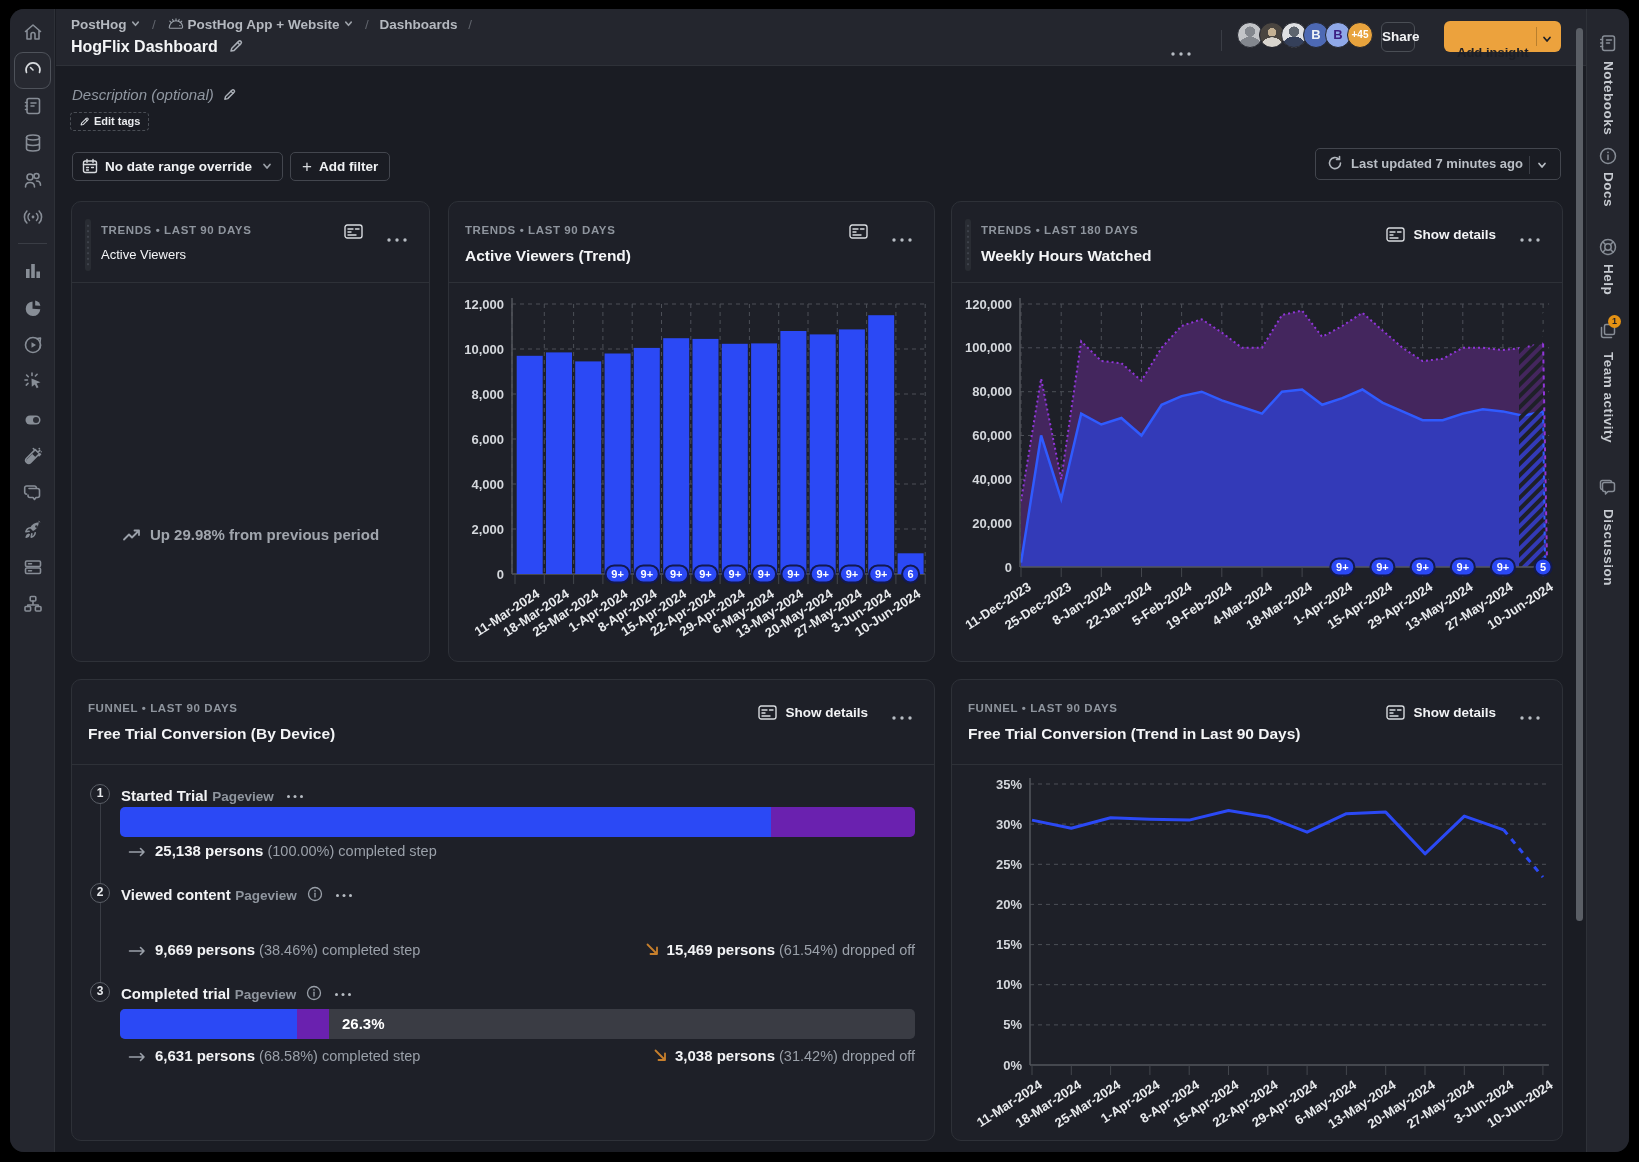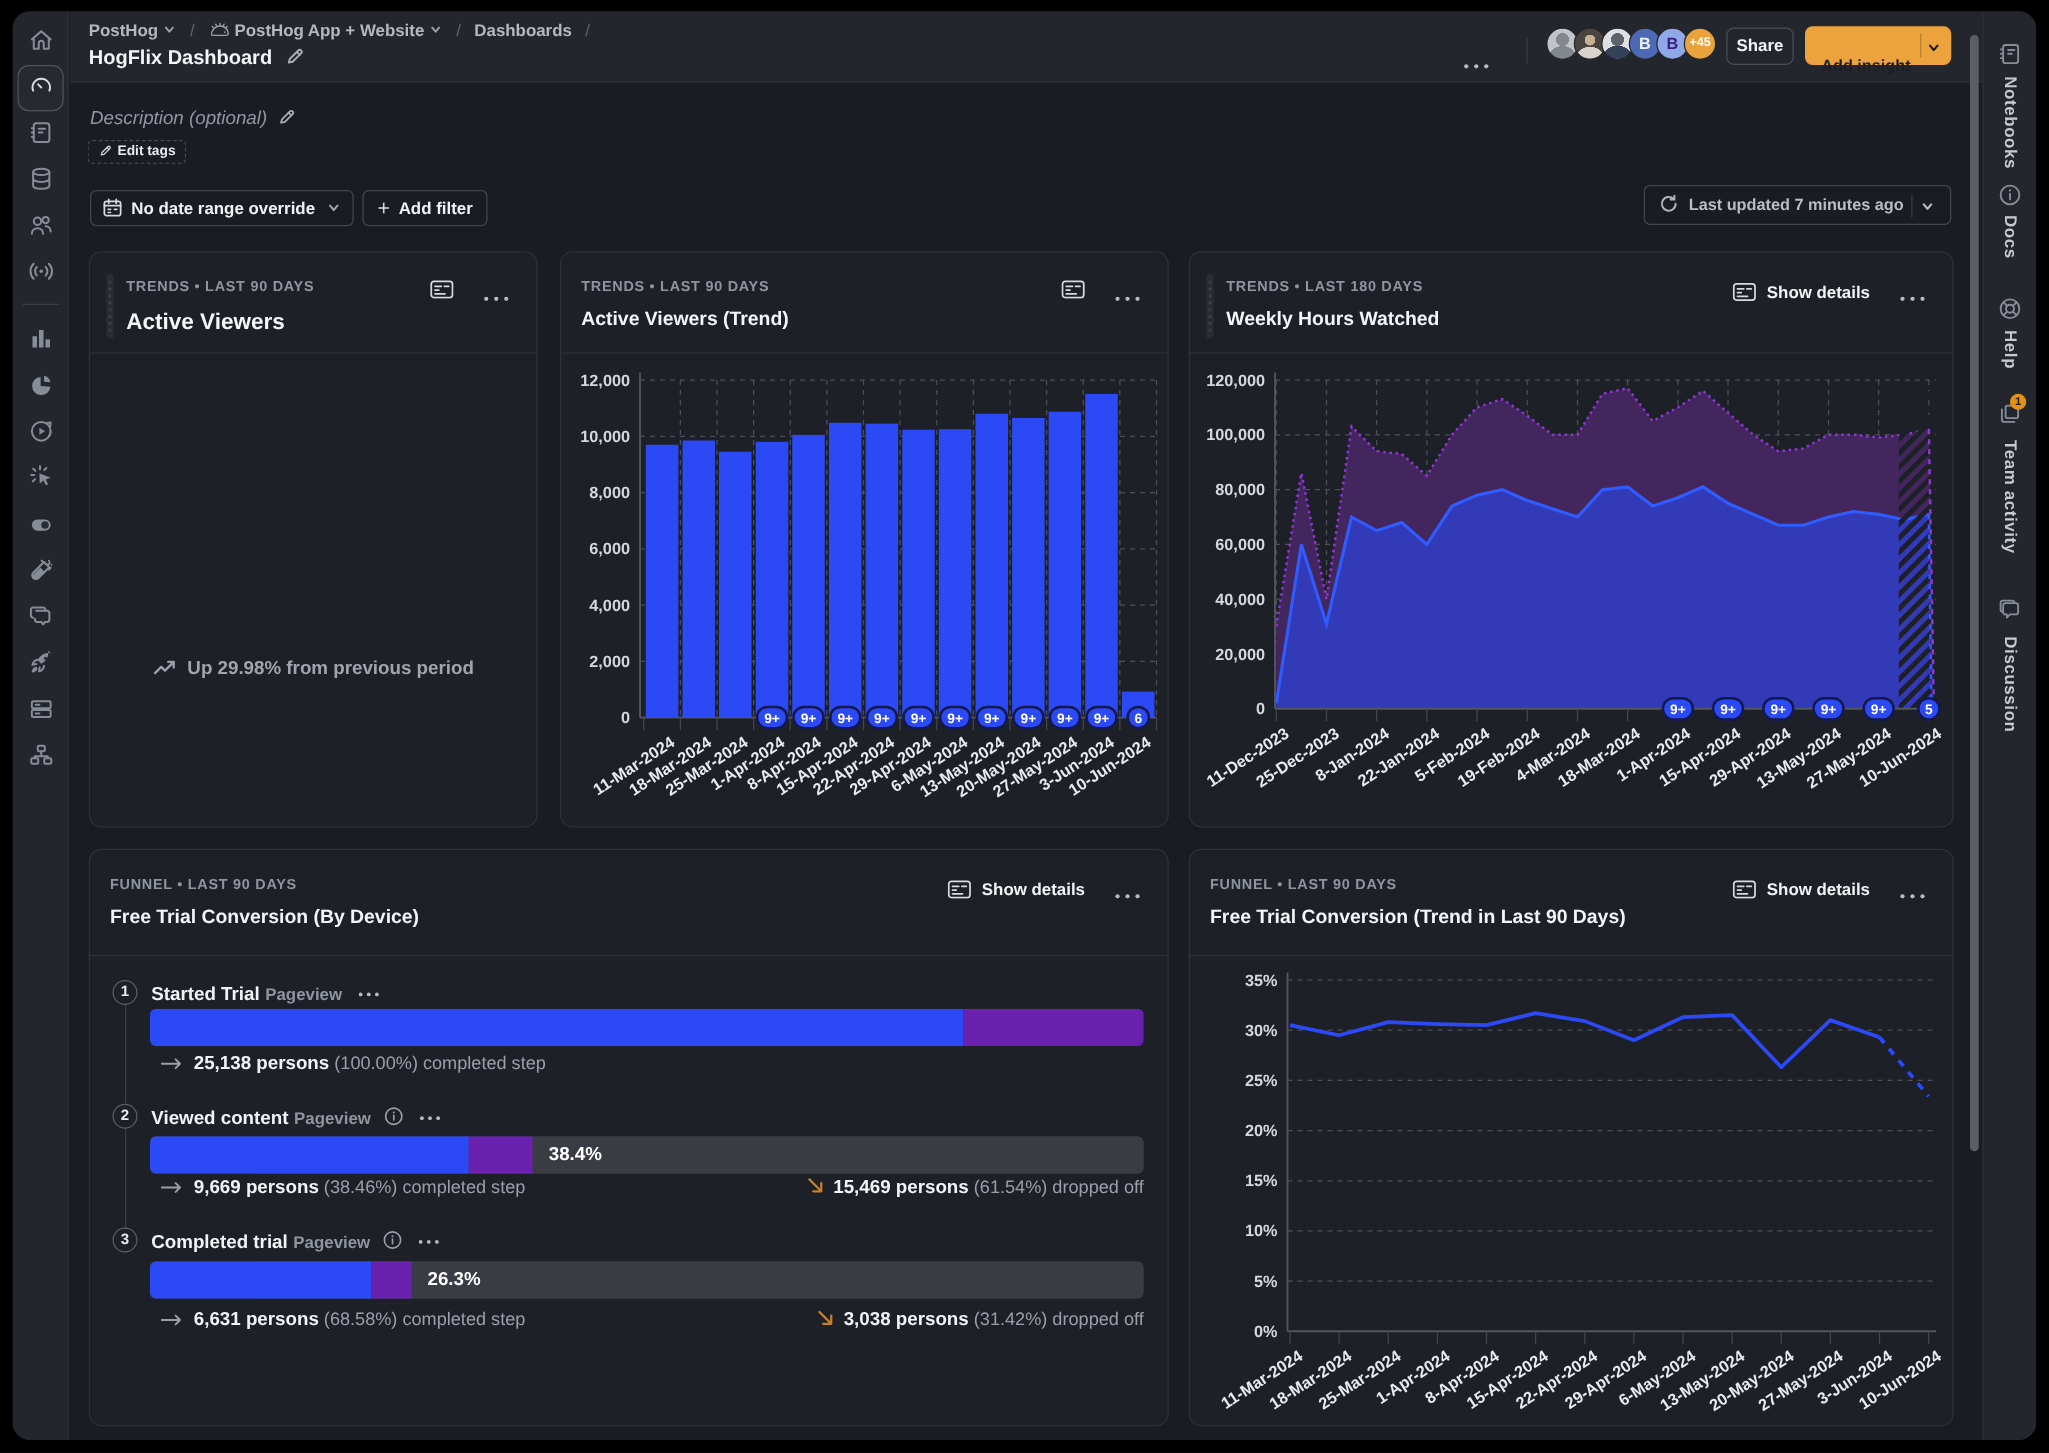--- a/index.html
+++ b/index.html
@@ -116,21 +116,21 @@
     <div style="position:absolute;left:1165px;top:21px;width:1px;height:21px;background:#3a3d45"></div>
     <div style="position:absolute;left:1181px;top:13px;width:26px;height:26px;border-radius:50%;border:1.5px solid #24262e;box-sizing:border-box;overflow:hidden;background:radial-gradient(circle at 50% 36%,#83878e 0 26%,rgba(0,0,0,0) 27%),radial-gradient(circle at 50% 108%,#83878e 0 42%,rgba(0,0,0,0) 43%),#c2c4c8"></div>
       <div style="position:absolute;left:1203px;top:13px;width:26px;height:26px;border-radius:50%;border:1.5px solid #24262e;box-sizing:border-box;overflow:hidden;background:radial-gradient(circle at 50% 38%,#c5b193 0 22%,rgba(0,0,0,0) 23%),radial-gradient(circle at 50% 112%,#d8d4cd 0 42%,rgba(0,0,0,0) 43%),#4a4540"></div>
       <div style="position:absolute;left:1225px;top:13px;width:26px;height:26px;border-radius:50%;border:1.5px solid #24262e;box-sizing:border-box;overflow:hidden;background:radial-gradient(circle at 50% 36%,#5d646e 0 26%,rgba(0,0,0,0) 27%),radial-gradient(circle at 50% 110%,#35405a 0 44%,rgba(0,0,0,0) 45%),#dfe0e3"></div>
       <div style="position:absolute;left:1247px;top:13px;width:26px;height:26px;border-radius:50%;border:1.5px solid #24262e;box-sizing:border-box;overflow:hidden;background:#4d69b4"></div>
       <div style="position:absolute;left:1247px;top:13px;width:26px;height:26px;text-align:center;line-height:26px;font-size:13px;font-weight:700;color:#eef1f6">B</div>
       <div style="position:absolute;left:1269px;top:13px;width:26px;height:26px;border-radius:50%;border:1.5px solid #24262e;box-sizing:border-box;overflow:hidden;background:#8fa8e8"></div>
       <div style="position:absolute;left:1269px;top:13px;width:26px;height:26px;text-align:center;line-height:26px;font-size:13px;font-weight:700;color:#3c1f82">B</div>
       <div style="position:absolute;left:1291px;top:13px;width:26px;height:26px;border-radius:50%;border:1.5px solid #24262e;box-sizing:border-box;overflow:hidden;background:#e8a33d"></div>
       <div style="position:absolute;left:1291px;top:13px;width:26px;height:26px;text-align:center;line-height:26px;font-size:10px;font-weight:700;color:#fff">+45</div>
-    <div style="position:absolute;left:1325px;top:13px;width:54px;height:30px;border:1px solid #4a4e55;border-radius:6px;text-align:center;line-height:28px;font-size:13.5px;font-weight:700;color:#f2f3f5">Share</div>
+    <div style="position:absolute;left:1325px;top:13px;width:34px;height:30px;border:1px solid #4a4e55;border-radius:6px;text-align:center;line-height:28px;font-size:13.5px;font-weight:700;color:#f2f3f5">Share</div>
     <div style="position:absolute;left:1388px;top:12px;width:117px;height:31px;background:#eca23d;border-radius:6px">
       <span style="position:absolute;left:13px;top:16px;height:31px;line-height:31px;font-size:13px;font-weight:700;color:#1d1f26">Add insight</span>
       <span style="position:absolute;right:24px;top:6px;width:1px;height:19px;background:#b97f2d"></span>
       <span style="position:absolute;right:8px;top:10px"><svg width="12" height="12" viewBox="0 0 12 12">
             <path d="M3 4.5 L6 8 L9 4.5" stroke="#1d1f26" stroke-width="1.7" fill="none" stroke-linecap="round" stroke-linejoin="round"></path>
           </svg></span>
     </div>
   </div>
 
   <div style="position:absolute;right:0;top:0;width:43px;height:100%;background:#24262e;border-left:1px solid #2e3138">
@@ -186,21 +186,21 @@
   <div style="position:absolute;left:1305px;top:139px;width:246px;height:32px;border:1px solid #43464e;border-radius:5px;line-height:30px;white-space:nowrap;font-size:13px;font-weight:700;color:#b9bec5"><span style="display:inline-block;vertical-align:-3px;margin-left:11px;margin-right:8px"><svg width="16" height="16" viewBox="0 0 16 16" style="">
           <path d="M13.5 8 a5.5 5.5 0 1 1-1.7-3.9 M12.5 1.5 v3 h-3" stroke="#b0b5bc" stroke-width="1.6" fill="none" stroke-linecap="round"></path>
         </svg></span>Last updated 7 minutes ago<span style="display:inline-block;position:absolute;right:30px;top:7px;width:1px;height:18px;background:#3a3d45"></span><span style="display:inline-block;position:absolute;right:12px;top:3px"><svg width="12" height="12" viewBox="0 0 12 12">
           <path d="M3 4.5 L6 8 L9 4.5" stroke="#b9bec5" stroke-width="1.7" fill="none" stroke-linecap="round" stroke-linejoin="round"></path>
         </svg></span></div>
 
   <div class="card" style="left:61px;top:192px;width:359px;height:461px">
     <div style="position:absolute;left:13px;top:17px;width:6px;height:52px;background:#292c33;border-radius:3px"></div>
       <div style="position:absolute;left:15px;top:21px;width:2px;height:44px;background-image:radial-gradient(circle,#3f434c 1px,rgba(0,0,0,0) 1.1px);background-size:2px 5.5px"></div>
       <div style="position:absolute;left:29px;top:22px;font-size:11.5px;font-weight:700;letter-spacing:0.6px;color:#8f959e">TRENDS • LAST 90 DAYS</div>
-      <div style="position:absolute;left:29px;top:45px;font-size:18px;font-weight:700;color:#f4f5f7">Active Viewers</div>
+      <div style="position:absolute;left:29px;top:45px;font-size:13px;font-weight:400;color:#f4f5f7">Active Viewers</div>
       <div style="position:absolute;right:66px;top:22px"><svg width="19" height="15" viewBox="0 0 19 15" style="">
           <rect x="1" y="1" width="17" height="13" rx="2.2" stroke="#d7dade" stroke-width="1.4" fill="none"></rect>
           <path d="M4 5 h5 M4 8 h3 M4 11 h8" stroke="#d7dade" stroke-width="1.4" fill="none" stroke-linecap="round"></path>
           <path d="M11.5 5 h3.5" stroke="#d7dade" stroke-width="1.4" fill="none" stroke-linecap="round"></path>
         </svg></div>
       <div style="position:absolute;right:21px;top:27px"><svg width="22" height="6" viewBox="0 0 22 6">
           <circle cx="3" cy="3" r="1.7" fill="#b7bcc3"></circle>
           <circle cx="11" cy="3" r="1.7" fill="#b7bcc3"></circle>
           <circle cx="19" cy="3" r="1.7" fill="#b7bcc3"></circle>
         </svg></div>
@@ -456,25 +456,20 @@
       <div style="position:absolute;left:18px;top:203px;width:20px;height:20px;border:1.5px solid #5a5e66;border-radius:50%;box-sizing:border-box;text-align:center;line-height:17px;font-size:12px;font-weight:700;color:#e8eaed">2</div>
       <div style="position:absolute;left:49px;top:203px;height:20px;line-height:20px;white-space:nowrap"><span style="font-size:15px;font-weight:700;color:#f2f3f5">Viewed content</span> <span style="font-size:13.5px;font-weight:600;color:#8f959e">Pageview</span><span style="margin-left:10px;display:inline-block;vertical-align:-2px"><svg width="16" height="16" viewBox="0 0 16 16" style="">
             <circle cx="8" cy="8" r="6.5" stroke="#9aa0a9" stroke-width="1.3" fill="none"></circle>
             <path d="M8 7.2 v3.8" stroke="#9aa0a9" stroke-width="1.3" fill="none" stroke-linecap="round"></path>
             <circle cx="8" cy="4.9" r="0.8" fill="#9aa0a9"></circle>
           </svg></span><span style="margin-left:12px;display:inline-block;vertical-align:2px"><svg width="18" height="5" viewBox="0 0 18 5">
             <circle cx="2.5" cy="2.5" r="1.5" fill="#b7bcc3"></circle>
             <circle cx="9" cy="2.5" r="1.5" fill="#b7bcc3"></circle>
             <circle cx="15.5" cy="2.5" r="1.5" fill="#b7bcc3"></circle>
           </svg></span></div>
-      <div style="position:absolute;left:48px;top:229px;width:795px;height:30px;border-radius:5px;background:#3a3c44;overflow:hidden">
-        <div style="position:absolute;left:0;top:0;width:255px;height:30px;background:#2b49f5"></div>
-        <div style="position:absolute;left:255px;top:0;width:51px;height:30px;background:#6a21af"></div>
-        <div style="position:absolute;left:319px;top:0;height:30px;line-height:30px;font-size:15px;font-weight:700;color:#fff">38.4%</div>
-      </div>
       <div style="position:absolute;left:56px;top:261px;height:18px;line-height:18px;white-space:nowrap"><span style="display:inline-block;vertical-align:-1px;margin-right:9px"><svg width="18" height="10" viewBox="0 0 18 10" style="">
             <path d="M1.5 5 H16 M12.5 1.5 L16 5 L12.5 8.5" stroke="#9aa0a9" stroke-width="1.6" fill="none" stroke-linecap="round" stroke-linejoin="round"></path>
           </svg></span><span style="font-size:15px;font-weight:700;color:#f2f3f5">9,669 persons</span><span style="font-size:14.5px;color:#9aa0a9"> (38.46%) completed step</span></div>
       <div style="position:absolute;right:19px;top:261px;height:18px;line-height:18px;white-space:nowrap;text-align:right"><span style="display:inline-block;vertical-align:-2px;margin-right:7px"><svg width="15" height="15" viewBox="0 0 15 15" style="">
             <path d="M2.5 2.5 L12 12 M12 5.5 V12 H5.5" stroke="#c77f2c" stroke-width="1.8" fill="none" stroke-linecap="round" stroke-linejoin="round"></path>
           </svg></span><span style="font-size:15px;font-weight:700;color:#f2f3f5">15,469 persons</span><span style="font-size:14.5px;color:#9aa0a9"> (61.54%) dropped off</span></div>
       <div style="position:absolute;left:18px;top:302px;width:20px;height:20px;border:1.5px solid #5a5e66;border-radius:50%;box-sizing:border-box;text-align:center;line-height:17px;font-size:12px;font-weight:700;color:#e8eaed">3</div>
       <div style="position:absolute;left:49px;top:302px;height:20px;line-height:20px;white-space:nowrap"><span style="font-size:15px;font-weight:700;color:#f2f3f5">Completed trial</span> <span style="font-size:13.5px;font-weight:600;color:#8f959e">Pageview</span><span style="margin-left:10px;display:inline-block;vertical-align:-2px"><svg width="16" height="16" viewBox="0 0 16 16" style="">
             <circle cx="8" cy="8" r="6.5" stroke="#9aa0a9" stroke-width="1.3" fill="none"></circle>
             <path d="M8 7.2 v3.8" stroke="#9aa0a9" stroke-width="1.3" fill="none" stroke-linecap="round"></path>

